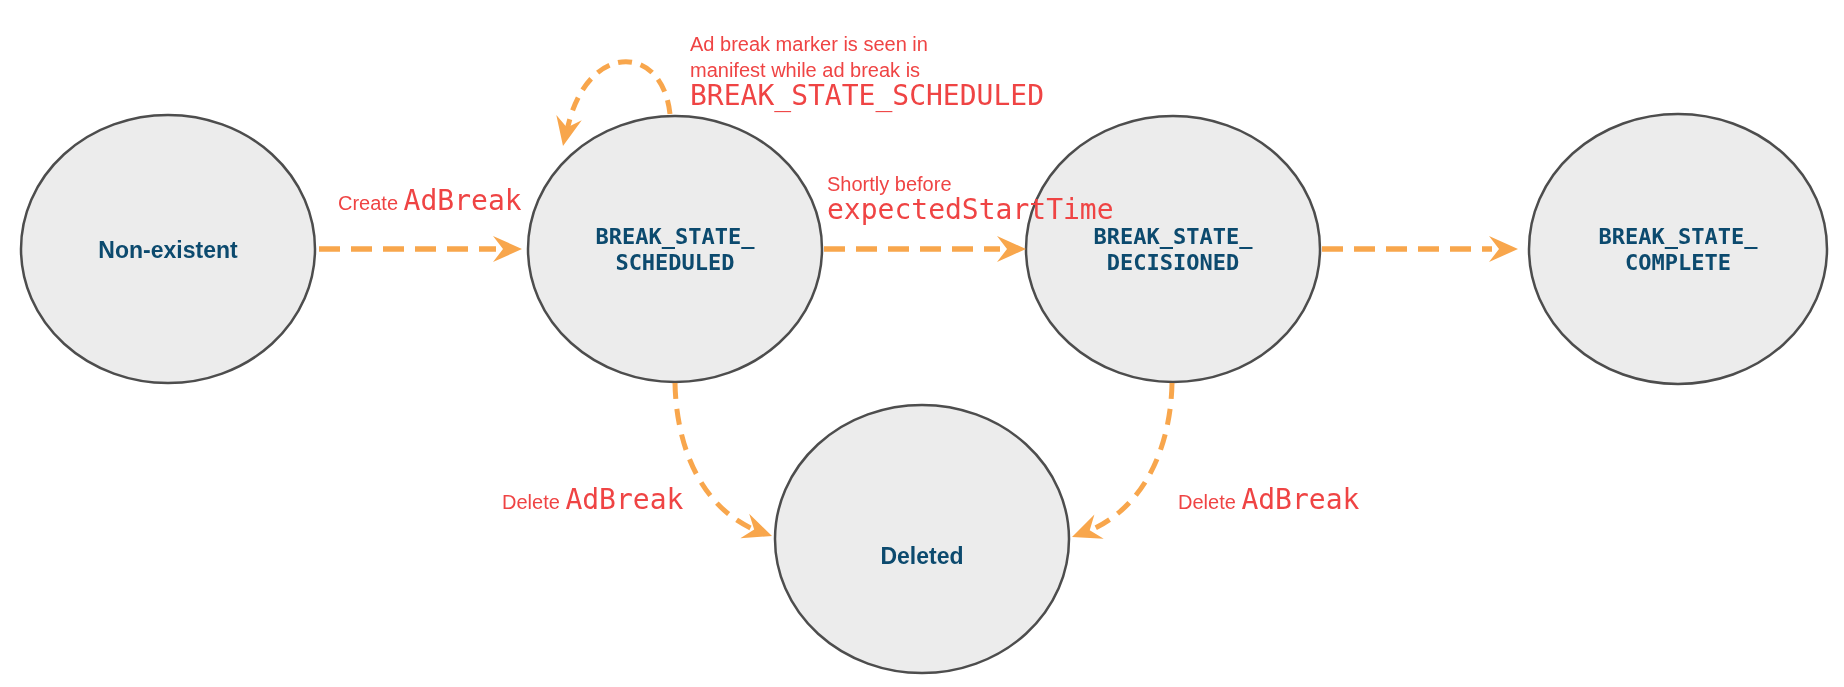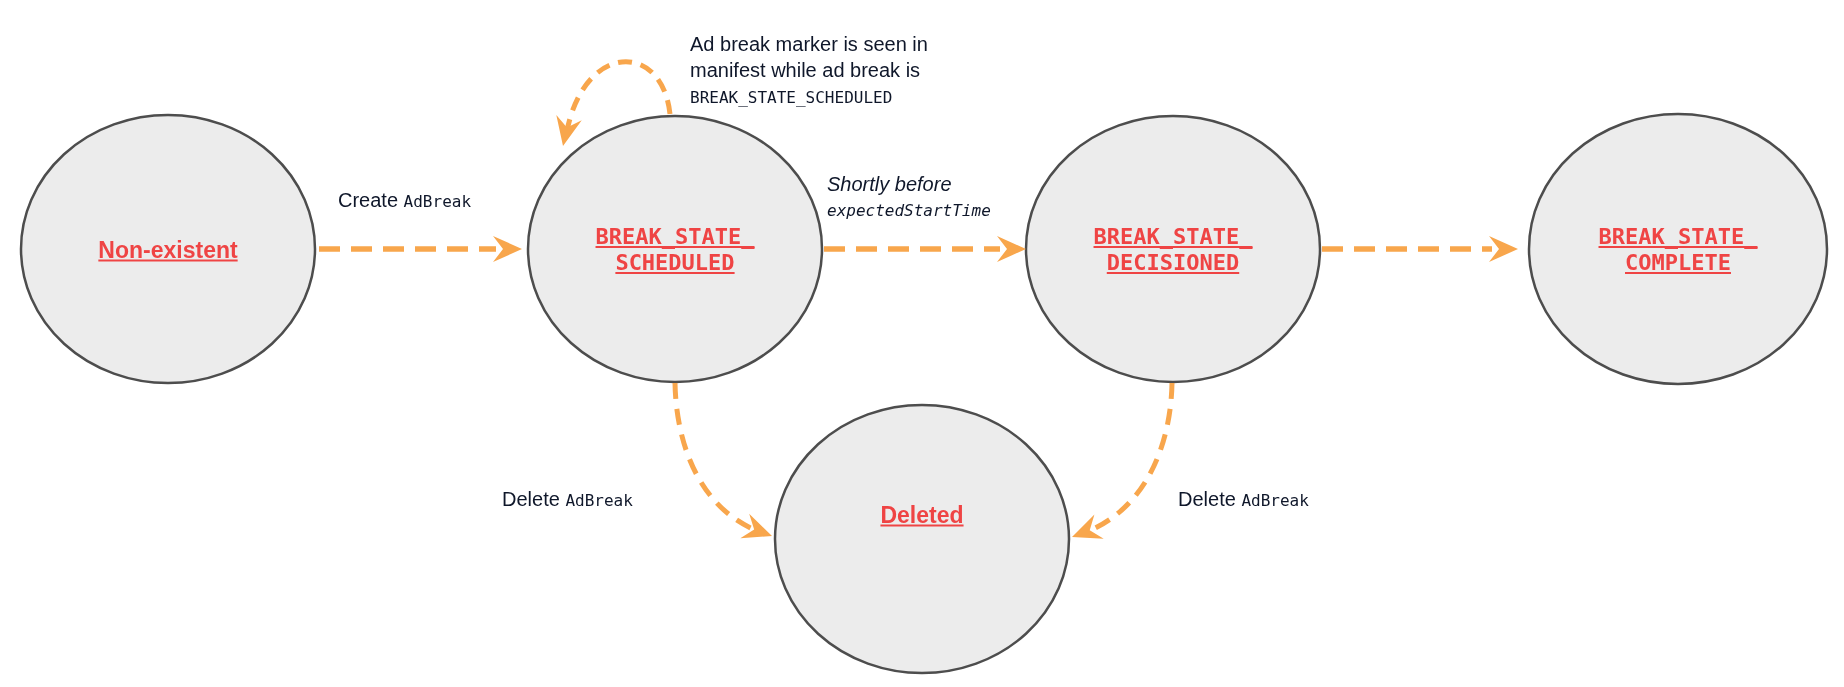--- a/index.html
+++ b/index.html
@@ -12,41 +12,40 @@
     color: #1a1a1a;
     overflow: hidden;
   }
   .canvas svg { position: absolute; left: 0; top: 0; }
 
   .state-label {
     position: absolute;
     transform: translate(-50%, -50%);
     text-align: center;
     white-space: pre-line;
-    color: #ef4444;
-    text-decoration: underline;
+    color: #0c4a6e;
   }
   .state-label.plain {
     font: 700 23px "Liberation Sans", sans-serif;
   }
   .state-label.code {
     font: 700 22px "DejaVu Sans Mono", monospace;
     line-height: 26px;
   }
 
   .edge-label {
     position: absolute;
     font-size: 20px;
     line-height: 25px;
     white-space: pre-line;
-    color: #0f172a;
+    color: #ef4444;
   }
   .edge-label .code {
     font-family: "DejaVu Sans Mono", monospace;
-    font-size: 16px;
+    font-size: 28px;
   }
   .edge-label.loop { line-height: 26px; }
 </style>
 </head>
 <body>
 
 <div class="canvas">
 
   <svg width="1844" height="687" viewBox="0 0 1844 687">
 
@@ -77,29 +76,29 @@
     </g>
   </svg>
 
   <div class="state-label plain" style="left:168px; top:250px;">Non-existent</div>
   <div class="state-label code" style="left:675px; top:250px;">BREAK_STATE_
 SCHEDULED</div>
   <div class="state-label code" style="left:1173px; top:250px;">BREAK_STATE_
 DECISIONED</div>
   <div class="state-label code" style="left:1678px; top:250px;">BREAK_STATE_
 COMPLETE</div>
-  <div class="state-label plain" style="left:922px; top:515px;">Deleted</div>
+  <div class="state-label plain" style="left:922px; top:556px;">Deleted</div>
 
   <div class="edge-label" style="left:338px; top:188px;"><span>Create </span><span class="code">AdBreak</span></div>
 
   <div class="edge-label loop" style="left:690px; top:31px;"><span>Ad break marker is seen in
 manifest while ad break is
 </span><span class="code">BREAK_STATE_SCHEDULED</span></div>
 
-  <div class="edge-label" style="left:827px; top:172px;font-style:italic;"><span>Shortly before
+  <div class="edge-label" style="left:827px; top:172px;"><span>Shortly before
 </span><span class="code">expectedStartTime</span></div>
 
 
   <div class="edge-label" style="left:502px; top:487px;"><span>Delete </span><span class="code">AdBreak</span></div>
 
   <div class="edge-label" style="left:1178px; top:487px;"><span>Delete </span><span class="code">AdBreak</span></div>
 
 </div>
 
 </body></html>

